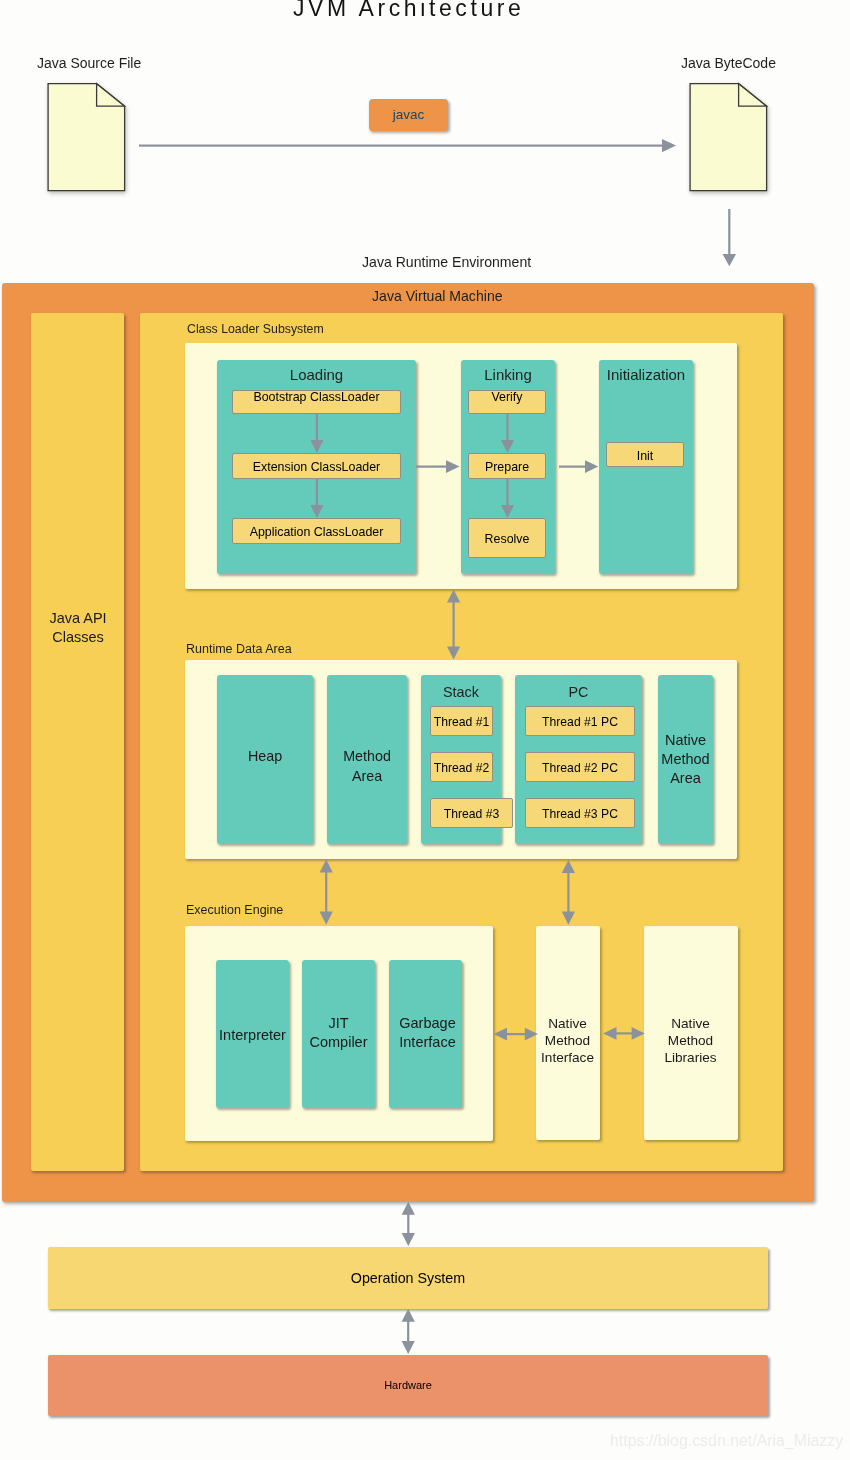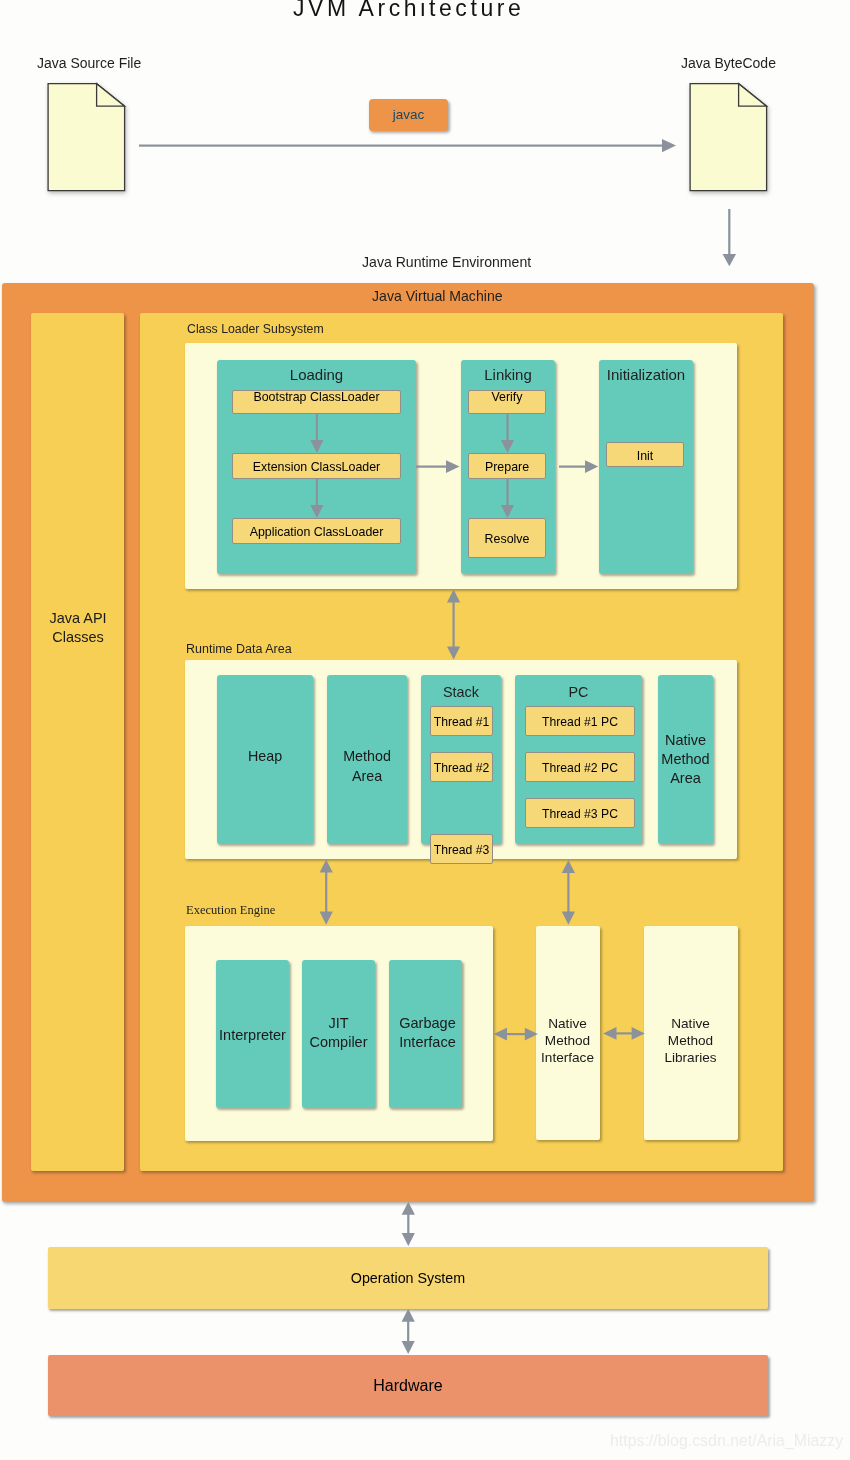--- a/index.html
+++ b/index.html
@@ -111,21 +111,21 @@
   </div>
 
   <div class="abs teal" style="left:421px;top:675px;width:80px;height:169px;"></div>
   <div class="lbl" style="left:421px;top:684px;width:80px;text-align:center;font-size:14.4px;">Stack</div>
   <div class="abs goldbox ctr" style="left:430px;top:706px;width:63px;height:30px;font-size:12.2px;">
     <span>Thread #1</span>
   </div>
   <div class="abs goldbox ctr" style="left:430px;top:752px;width:63px;height:30px;font-size:12.2px;">
     <span>Thread #2</span>
   </div>
-  <div class="abs goldbox ctr" style="left:430px;top:834px;width:63px;height:30px;font-size:12.2px;">
+  <div class="abs goldbox ctr" style="left:430px;top:798px;width:83px;height:30px;font-size:12.2px;">
     <span>Thread #3</span>
   </div>
 
   <div class="abs teal" style="left:515px;top:675px;width:127px;height:169px;"></div>
   <div class="lbl" style="left:515px;top:684px;width:127px;text-align:center;font-size:14.4px;">PC</div>
   <div class="abs goldbox ctr" style="left:525px;top:706px;width:110px;height:30px;font-size:12.2px;text-align:center;">
     <span>Thread #1 PC</span>
   </div>
   <div class="abs goldbox ctr" style="left:525px;top:752px;width:110px;height:30px;font-size:12.2px;">
     <span>Thread #2 PC</span>
@@ -134,21 +134,21 @@
     <span>Thread #3 PC</span>
   </div>
 
   <div class="abs teal" style="left:658px;top:675px;width:55px;height:169px;"></div>
   <div class="txt" style="left:655px;top:731px;width:61px;font-size:14.5px;line-height:19.2px;">
     <div>Native</div>
     <div>Method</div>
     <div>Area</div>
   </div>
 
-  <div class="lbl" style="left:186px;top:903px;font-size:12.5px;font-family:Liberation Serif, serif;">Execution Engine</div>
+  <div class="lbl" style="left:186px;top:903px;font-size:12.5px;">Execution Engine</div>
   <div class="abs cream-panel" style="left:185px;top:926px;width:308px;height:215px;"></div>
 
   <div class="abs teal" style="left:216px;top:960px;width:73px;height:148px;"></div>
   <div class="txt" style="left:206px;top:1025px;width:93px;font-size:14.5px;">Interpreter</div>
   <div class="abs teal" style="left:302px;top:960px;width:73px;height:148px;"></div>
   <div class="txt" style="left:292px;top:1014px;width:93px;font-size:14.5px;line-height:19.4px;">
     <div>JIT</div>
     <div>Compiler</div>
   </div>
   <div class="abs teal" style="left:389px;top:960px;width:73px;height:148px;"></div>
@@ -167,21 +167,21 @@
   <div class="txt" style="left:644px;top:1016px;width:93px;font-size:13.6px;line-height:16.75px;">
     <div>Native</div>
     <div>Method</div>
     <div>Libraries</div>
   </div>
 
   <div class="abs os-box ctr" style="left:48px;top:1247px;width:720px;height:62px;font-size:14.3px;">
     <span>Operation System</span>
   </div>
 
-  <div class="abs hw-box ctr" style="left:48px;top:1355px;width:720px;height:61px;font-size:16px;">
+  <div class="abs hw-box ctr" style="left:48px;top:1355px;width:720px;height:61px;font-size:11px;">
     <span>Hardware</span>
   </div>
 
   <div class="lbl wm" style="left:610px;top:1432px;">https://blog.csdn.net/Aria_Miazzy</div>
 
   <svg width="850" height="1460" style="pointer-events:none;">
     <g fill="#8b929b" stroke="none">
 
       <g>
         <rect x="139" y="144.5" width="524" height="2.2"></rect>

